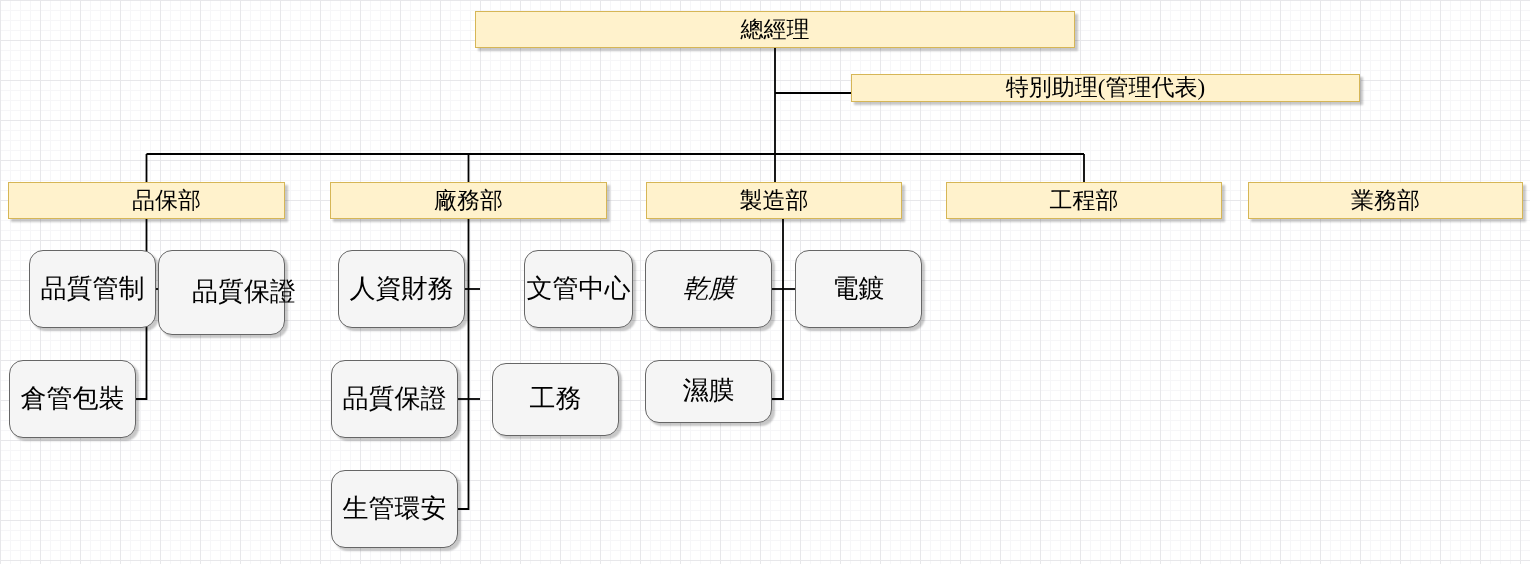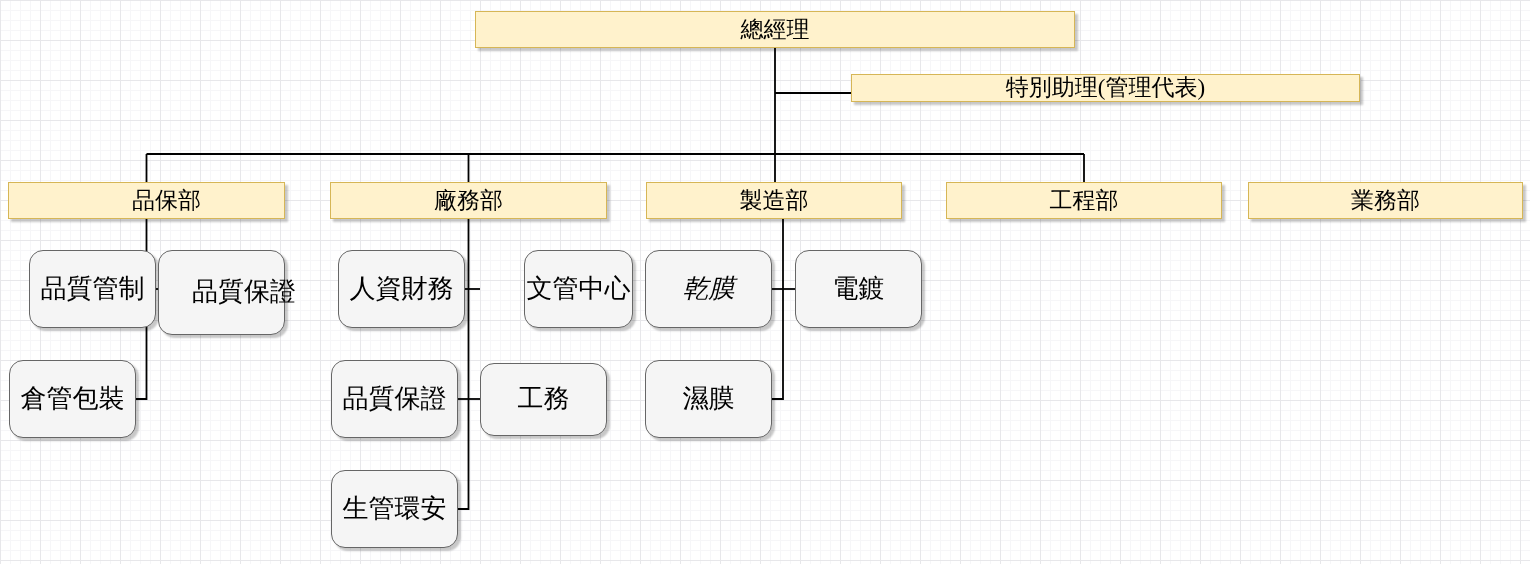--- a/index.html
+++ b/index.html
@@ -111,29 +111,29 @@
       </div>
       <div class="org-node gray" style="left: 331px; top: 250px; width: 127px; height: 78px; margin-left: 7px;">
         <span>人資財務</span>
       </div>
       <div class="org-node gray" style="left: 480px; top: 250px; width: 109px; height: 78px; margin-left: 44px;">
         <span>文管中心</span>
       </div>
       <div class="org-node gray" style="left: 331px; top: 360px; width: 127px; height: 78px;">
         <span>品質保證</span>
       </div>
-      <div class="org-node gray" style="left: 480px; top: 363px; width: 127px; height: 73px;">
+      <div class="org-node gray" style="left: 492px; top: 363px; width: 127px; height: 73px;">
         <span>工務</span>
       </div>
       <div class="org-node gray" style="left: 331px; top: 470px; width: 127px; height: 78px;">
         <span>生管環安</span>
       </div>
       <div class="org-node gray" style="left: 645px; top: 250px; width: 127px; height: 78px; font-style: italic;">
         <span>乾膜</span>
       </div>
       <div class="org-node gray" style="left: 795px; top: 250px; width: 127px; height: 78px;">
         <span>電鍍</span>
       </div>
-      <div class="org-node gray" style="left: 645px; top: 360px; width: 127px; height: 78px;">
+      <div class="org-node gray" style="left: 645px; top: 360px; width: 127px; height: 63px;">
         <span>濕膜</span>
       </div>
     </div>
 </div>
 
 </body></html>

